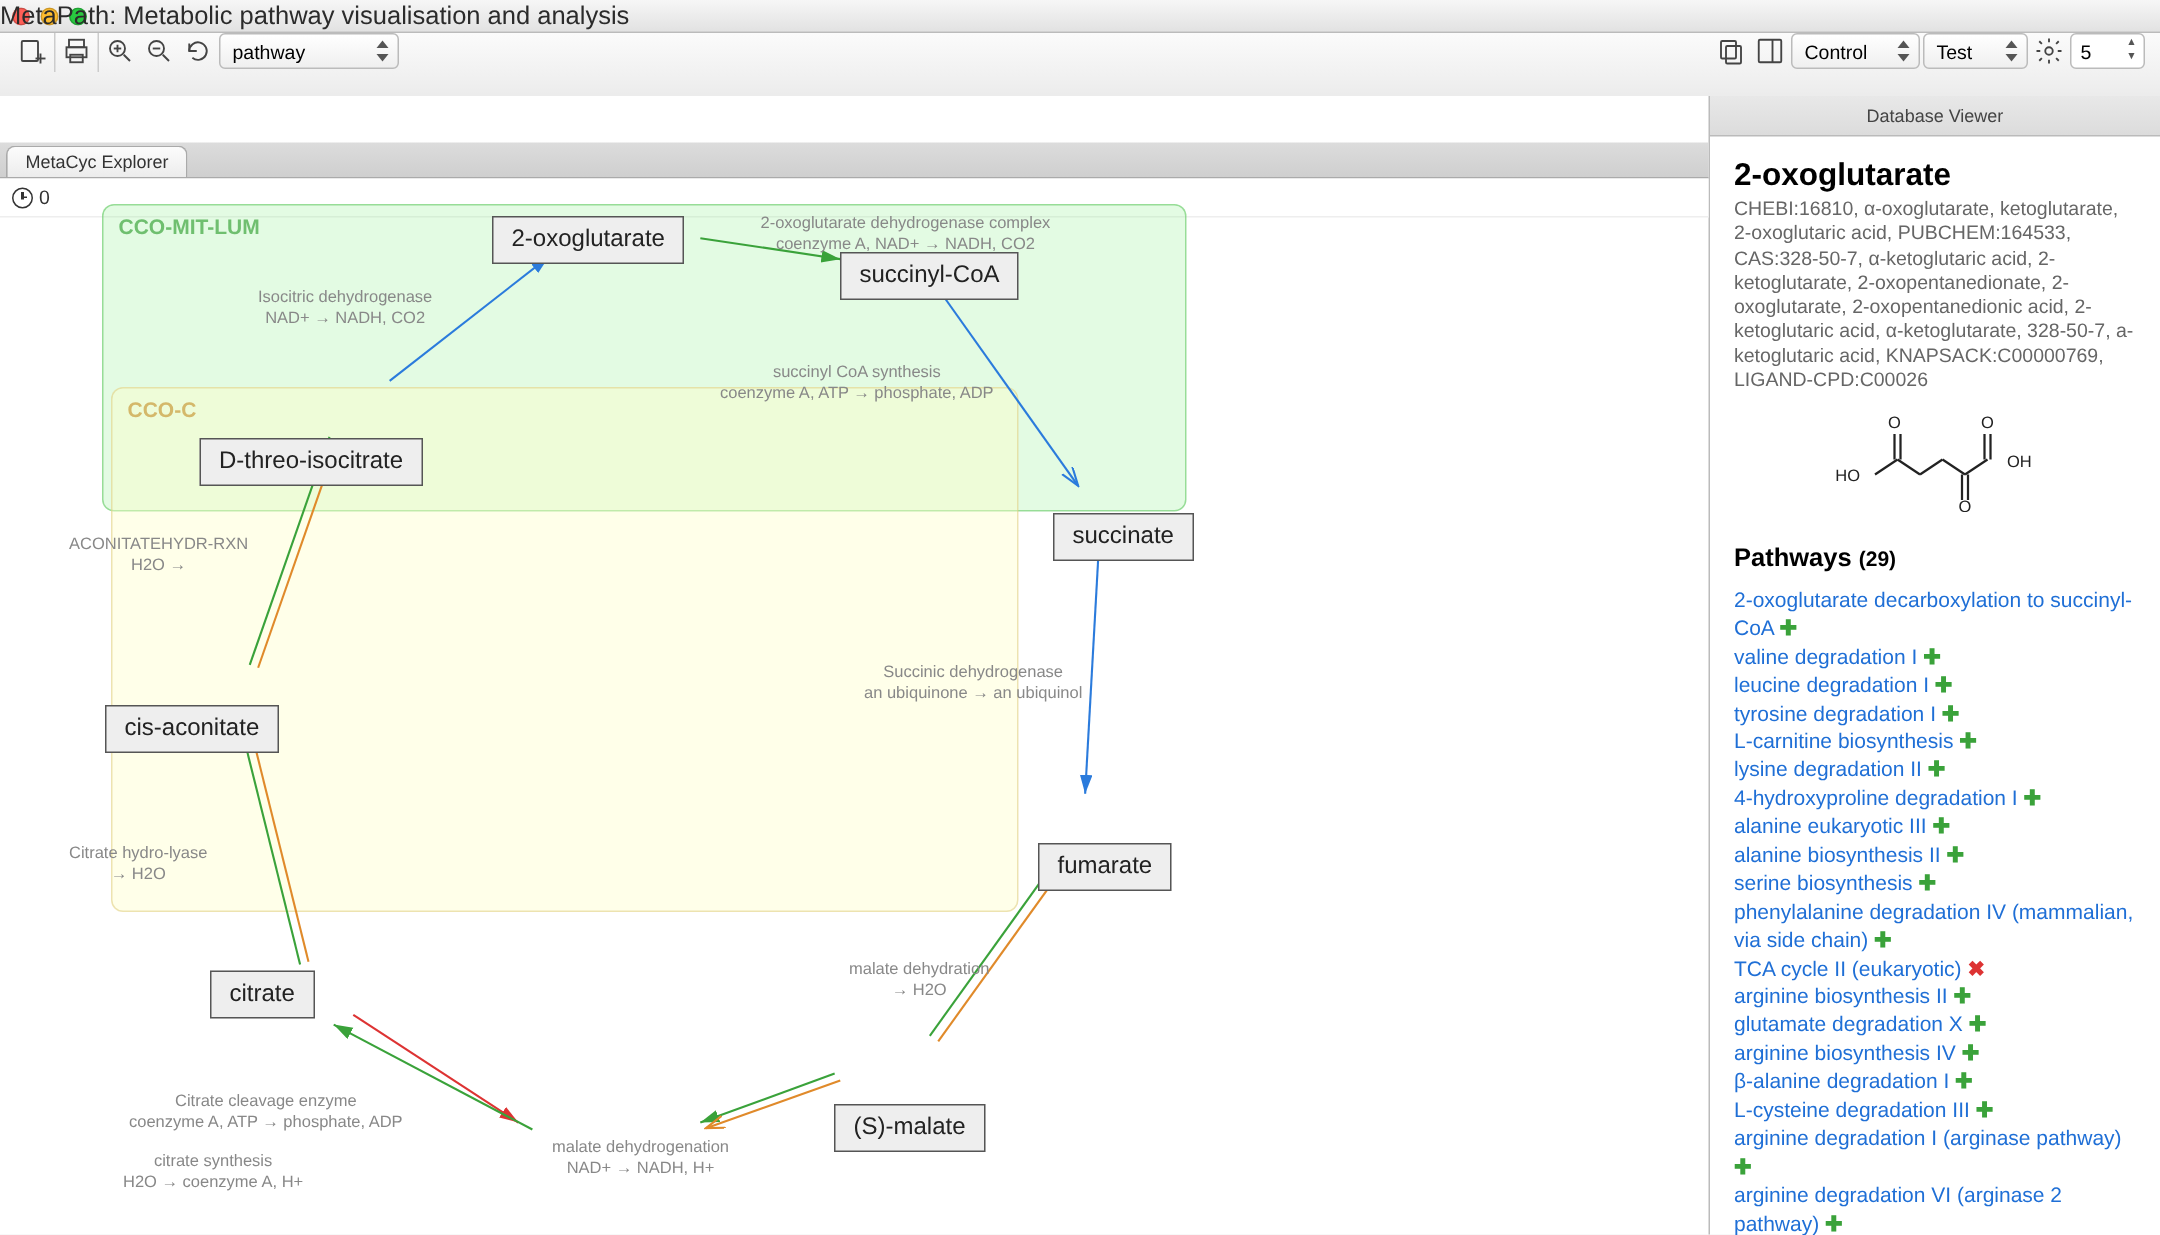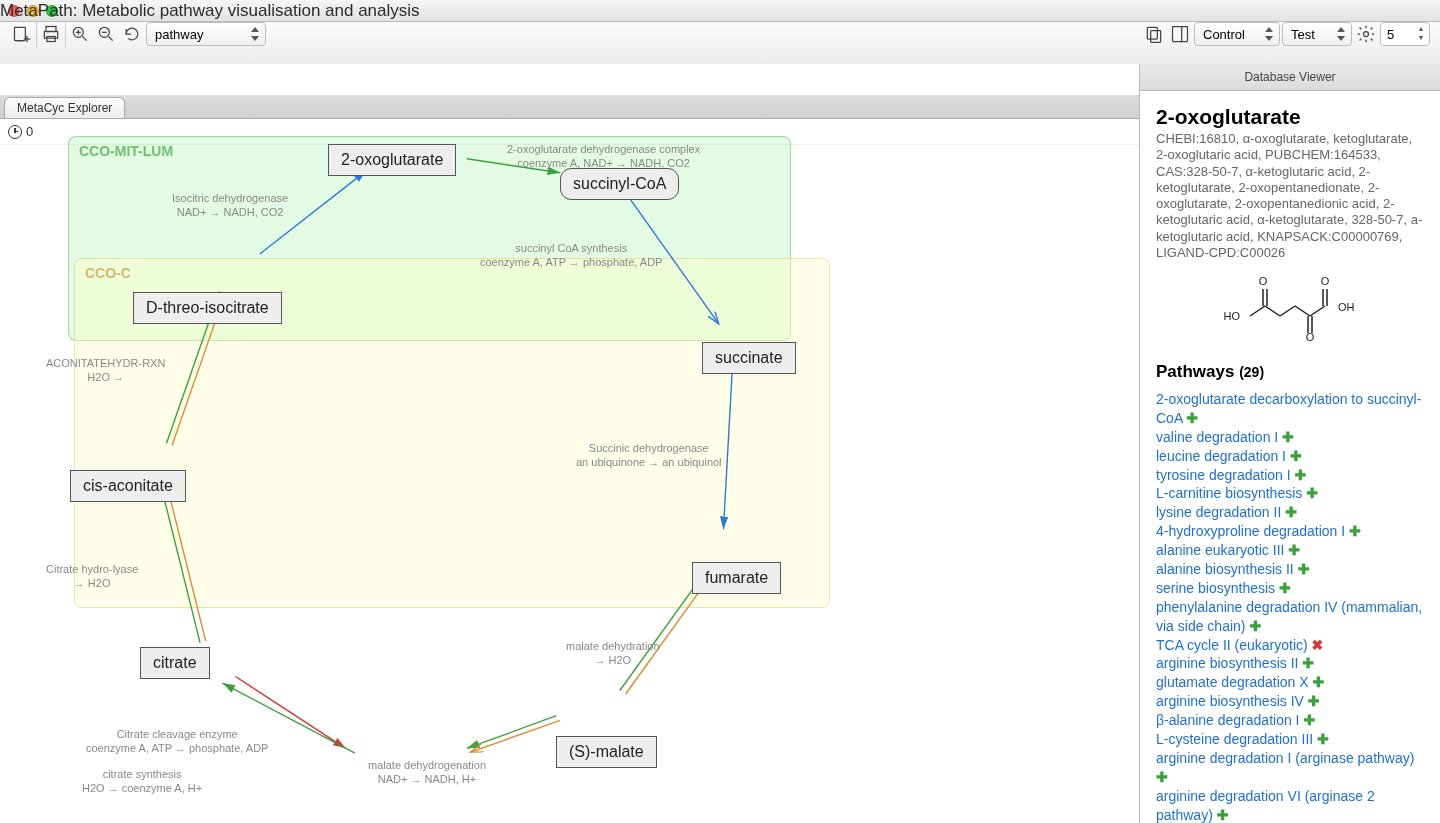--- a/index.html
+++ b/index.html
@@ -168,21 +168,21 @@
   <div class="status-strip">
     <span class="clock-ic"></span>
     <span>0</span>
   </div>
 
   <div class="canvas">
 
     <div class="region green" style="left:68px; top:22px; width:723px; height:205px;">
       <div class="region-label">CCO-MIT-LUM</div>
     </div>
-    <div class="region yellow" style="left:74px; top:144px; width:756px; height:350px;">
+    <div class="region yellow" style="left:74px; top:144px; width:605px; height:350px;">
       <div class="region-label">CCO-C</div>
     </div>
 
     <svg class="edges" viewBox="0 0 1140 760">
       <defs>
         <marker id="ab" markerWidth="10" markerHeight="10" refX="9" refY="3" orient="auto">
             <path d="M0,0 L0,6 L9,3 z" fill="#2b7bdc"></path>
           </marker>
         <marker id="abh" markerWidth="10" markerHeight="10" refX="9" refY="3" orient="auto">
             <path d="M0,0 L9,3 L0,6" fill="none" stroke="#2b7bdc"></path>
@@ -217,21 +217,21 @@
 
       <line x1="212" y1="603" x2="330" y2="680" stroke="#d33" stroke-width="1.5" marker-end="url(#ar)"></line>
 
       <line x1="556" y1="645" x2="460" y2="680" stroke="#3aa23a" stroke-width="1.5" marker-end="url(#ag)"></line>
       <line x1="560" y1="650" x2="464" y2="684" stroke="#e08a2a" stroke-width="1.5" marker-end="url(#ao)"></line>
 
       <line x1="340" y1="685" x2="198" y2="610" stroke="#3aa23a" stroke-width="1.5" marker-end="url(#ag)"></line>
     </svg>
 
     <div class="node" style="left:328px; top:30px;">2-oxoglutarate</div>
-    <div class="node" style="left:560px; top:54px;border-radius:11px;">succinyl-CoA</div>
+    <div class="node" style="left:560px; top:54px;">succinyl-CoA</div>
     <div class="node" style="left:133px; top:150px;margin-top:28px;">D-threo-isocitrate</div>
     <div class="node" style="left:702px; top:228px;">succinate</div>
     <div class="node" style="left:70px; top:356px;">cis-aconitate</div>
     <div class="node" style="left:692px; top:448px;">fumarate</div>
     <div class="node" style="left:140px; top:533px;">citrate</div>
     <div class="node" style="left:556px; top:622px;">(S)-malate</div>
 
     <div class="rxn" style="left:172px; top:78px;">Isocitric dehydrogenase<br>NAD+ → NADH, CO2</div>
     <div class="rxn" style="left:507px; top:29px;">2-oxoglutarate dehydrogenase complex<br>coenzyme A, NAD+ → NADH, CO2</div>
     <div class="rxn" style="left:480px; top:128px;">succinyl CoA synthesis<br>coenzyme A, ATP → phosphate, ADP</div>

